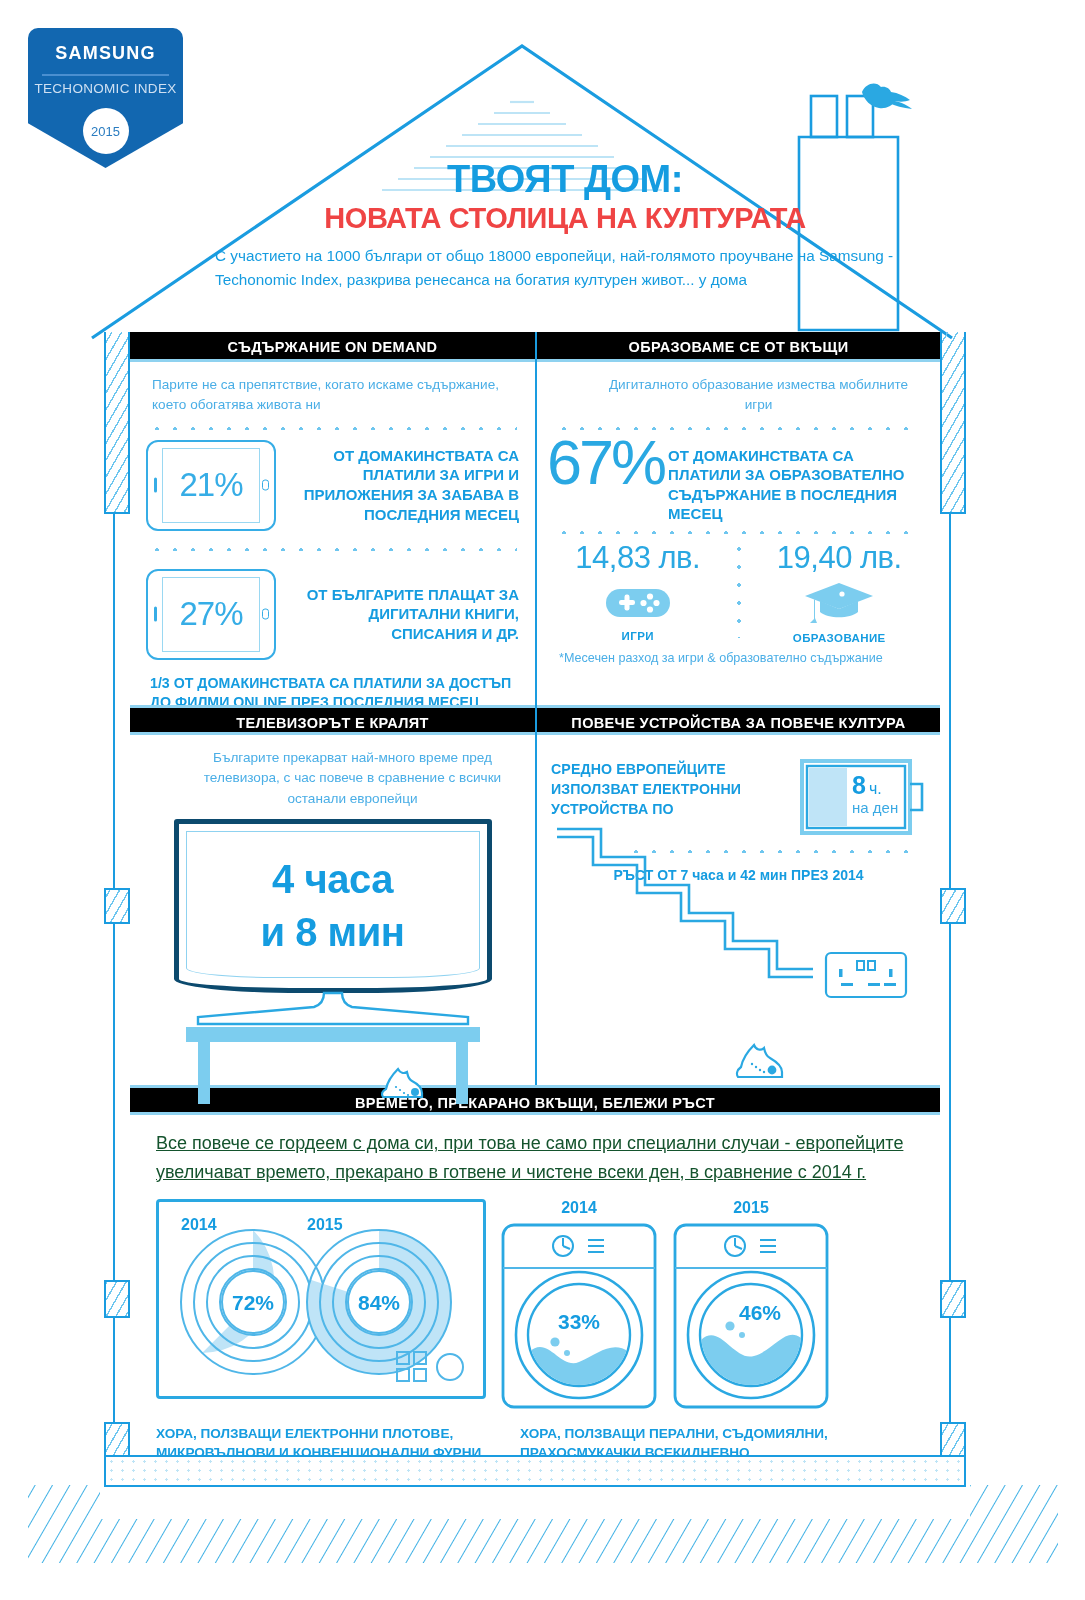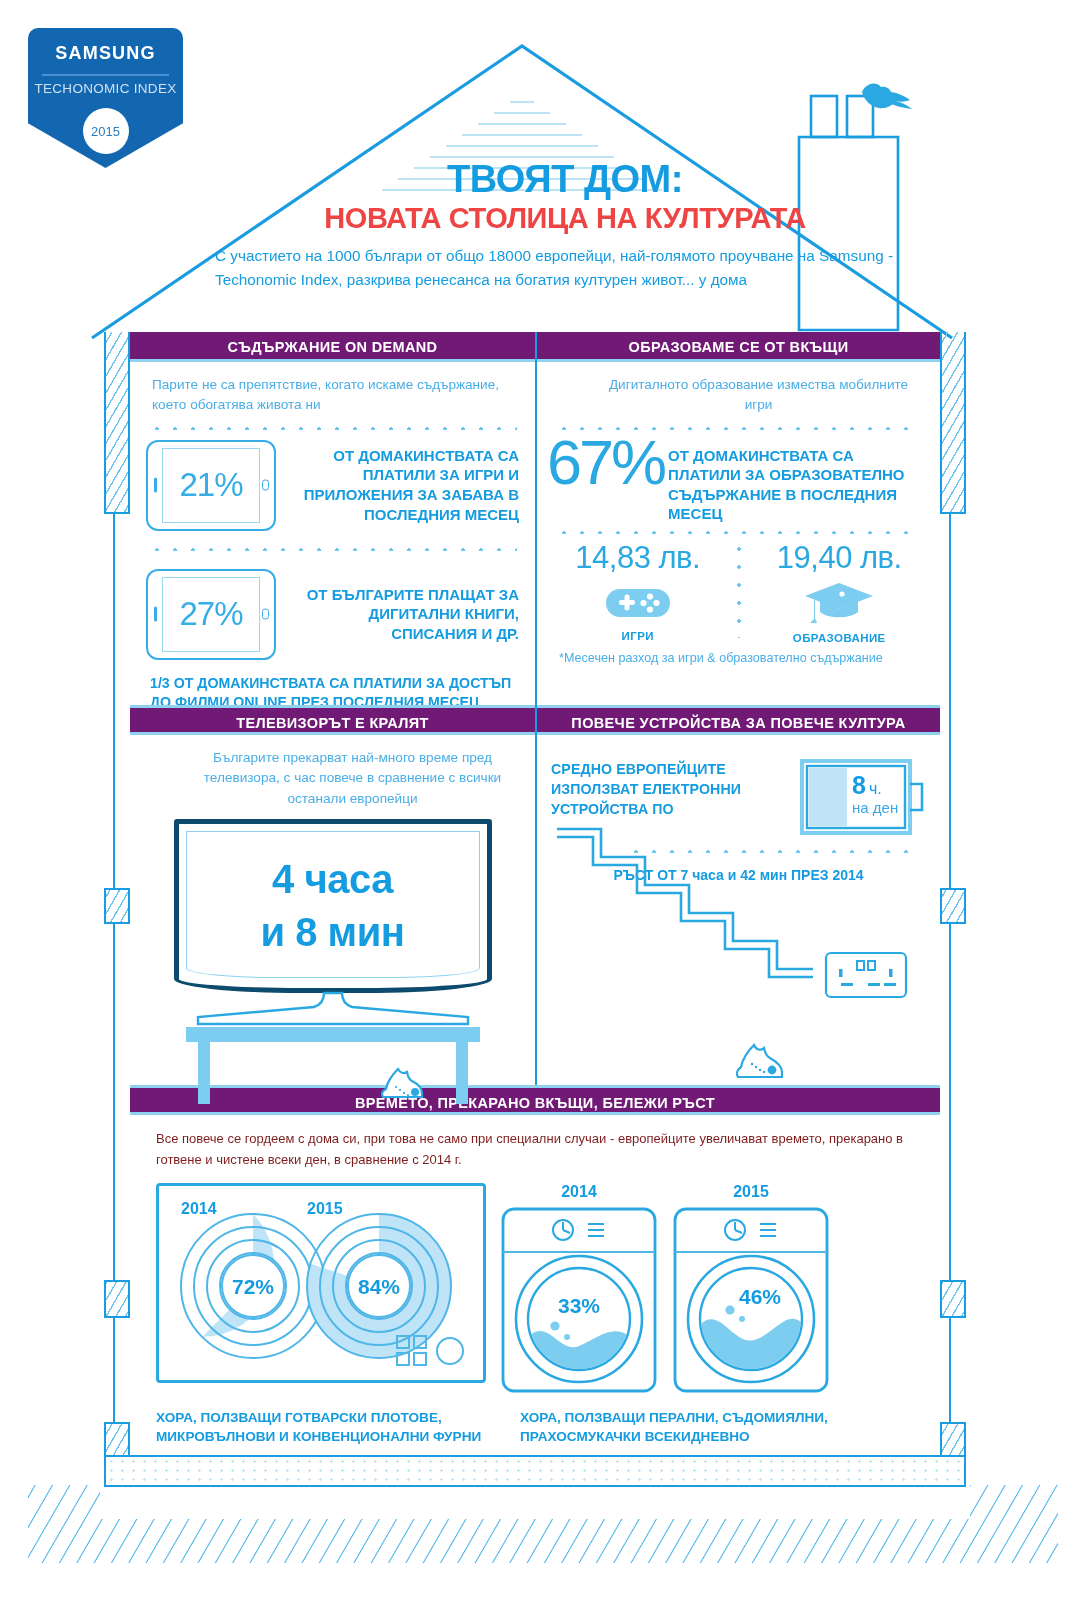--- a/index.html
+++ b/index.html
@@ -58,21 +58,21 @@
   .wall.left  { left:0; }
   .wall.right { right:0; }
   .wall .gapA, .wall .gapB, .wall .gapC {
     position:absolute; left:-2px; right:-2px; background:#fff;
     border-top:2px solid #1a9ce0; border-bottom:2px solid #1a9ce0;
   }
   .wall .inner-line { position:absolute; left:7px; width:2px; background:#1a9ce0; }
 
   #inner { position:absolute; left:26px; right:26px; top:0; bottom:0; }
   .bar {
-    background:#701a75; color:#fff; font-weight:bold; font-size:14.5px;
+    background:#000000; color:#fff; font-weight:bold; font-size:14.5px;
     letter-spacing:.35px; text-align:center; line-height:30px; height:30px;
     border-top:3px solid #8fd2f0; border-bottom:3px solid #8fd2f0;
   }
   .panel { position:relative; }
 
   
   #grid { position:absolute; inset:0; display:flex; flex-direction:column; }
   .split { display:flex; flex:0 0 auto; }
   .colL { width:50%; position:relative; }
   .colR { width:50%; position:relative; border-left:2px solid #1a9ce0; }
@@ -129,21 +129,21 @@
   .tvdesk { position:relative; margin-top:-2px; }
 
   .stairs { position:absolute; left:18px; bottom:24px; width:260px; height:250px; }
   .socket { position:absolute; right:32px; bottom:86px; }
   .devbox { padding:24px 14px 0 14px; display:flex; align-items:flex-start; gap:10px; justify-content:center;}
   .devlabel { font-size:14.2px; font-weight:bold; line-height:1.42; color:#159ce0; letter-spacing:.1px;}
   .battery { position:relative; width:126px; height:76px; flex:0 0 auto;}
   .growth { font-size:14px; font-weight:bold; color:#159ce0; padding:0 14px; text-align:center; margin-top:14px;}
 
   
-  .btmintro { font-size:13px; line-height:1.6; color:#7f1d1d; padding:14px 26px 0 26px; }
+  .btmintro { font-size:18px; line-height:1.6; color:#14532d; padding:14px 26px 0 26px;text-decoration:underline; }
   .cards { display:flex; gap:14px; padding:12px 26px 0 26px; align-items:flex-start;}
   .hob { border:3px solid #2aa8e2; border-radius:4px; width:330px; height:200px; position:relative;}
   .washer { width:158px; }
   .washyear { text-align:center; font-weight:bold; font-size:16px; color:#159ce0; margin-bottom:5px;}
   .caption { font-size:13.6px; font-weight:bold; line-height:1.42; color:#159ce0; padding:10px 26px 0 26px; }
   .capsrow { display:flex; }
 
   
   #ground { position:absolute; left:0; right:0; top:1455px; height:120px; }
   #slab {
@@ -495,21 +495,21 @@
                   <path d="M29 118 C 48 100, 62 140, 82 134 C 102 128, 114 104, 129 116 L129 170 L29 170 Z" fill="#7ccdef"></path>
                 </g>
                 <circle cx="58" cy="104" r="4.6" fill="#7ccdef"></circle>
                 <circle cx="70" cy="113" r="3" fill="#7ccdef"></circle>
                 <text x="88" y="98" text-anchor="middle" font-family="Liberation Sans, sans-serif" font-size="21" font-weight="bold" fill="#159ce0">46%</text>
               </svg>
             </div>
           </div>
 
           <div class="capsrow">
-            <div class="caption" style="width:390px">ХОРА, ПОЛЗВАЩИ ГОТВАРСКИ ПЛОТОВЕ, МИКРОВЪЛНОВИ И КОНВЕНЦИОНАЛНИ ФУРНИ</div>
+            <div class="caption" style="width:390px">ХОРА, ПОЛЗВАЩИ ЕЛЕКТРОННИ ПЛОТОВЕ, МИКРОВЪЛНОВИ И КОНВЕНЦИОНАЛНИ ФУРНИ</div>
             <div class="caption" style="width:390px;padding-left:0">ХОРА, ПОЛЗВАЩИ ПЕРАЛНИ, СЪДОМИЯЛНИ, ПРАХОСМУКАЧКИ ВСЕКИДНЕВНО</div>
           </div>
         </div>
 
       </div>
     </div>
   </div>
 
   <svg id="ground" viewBox="0 0 1085 120">
     <defs>

